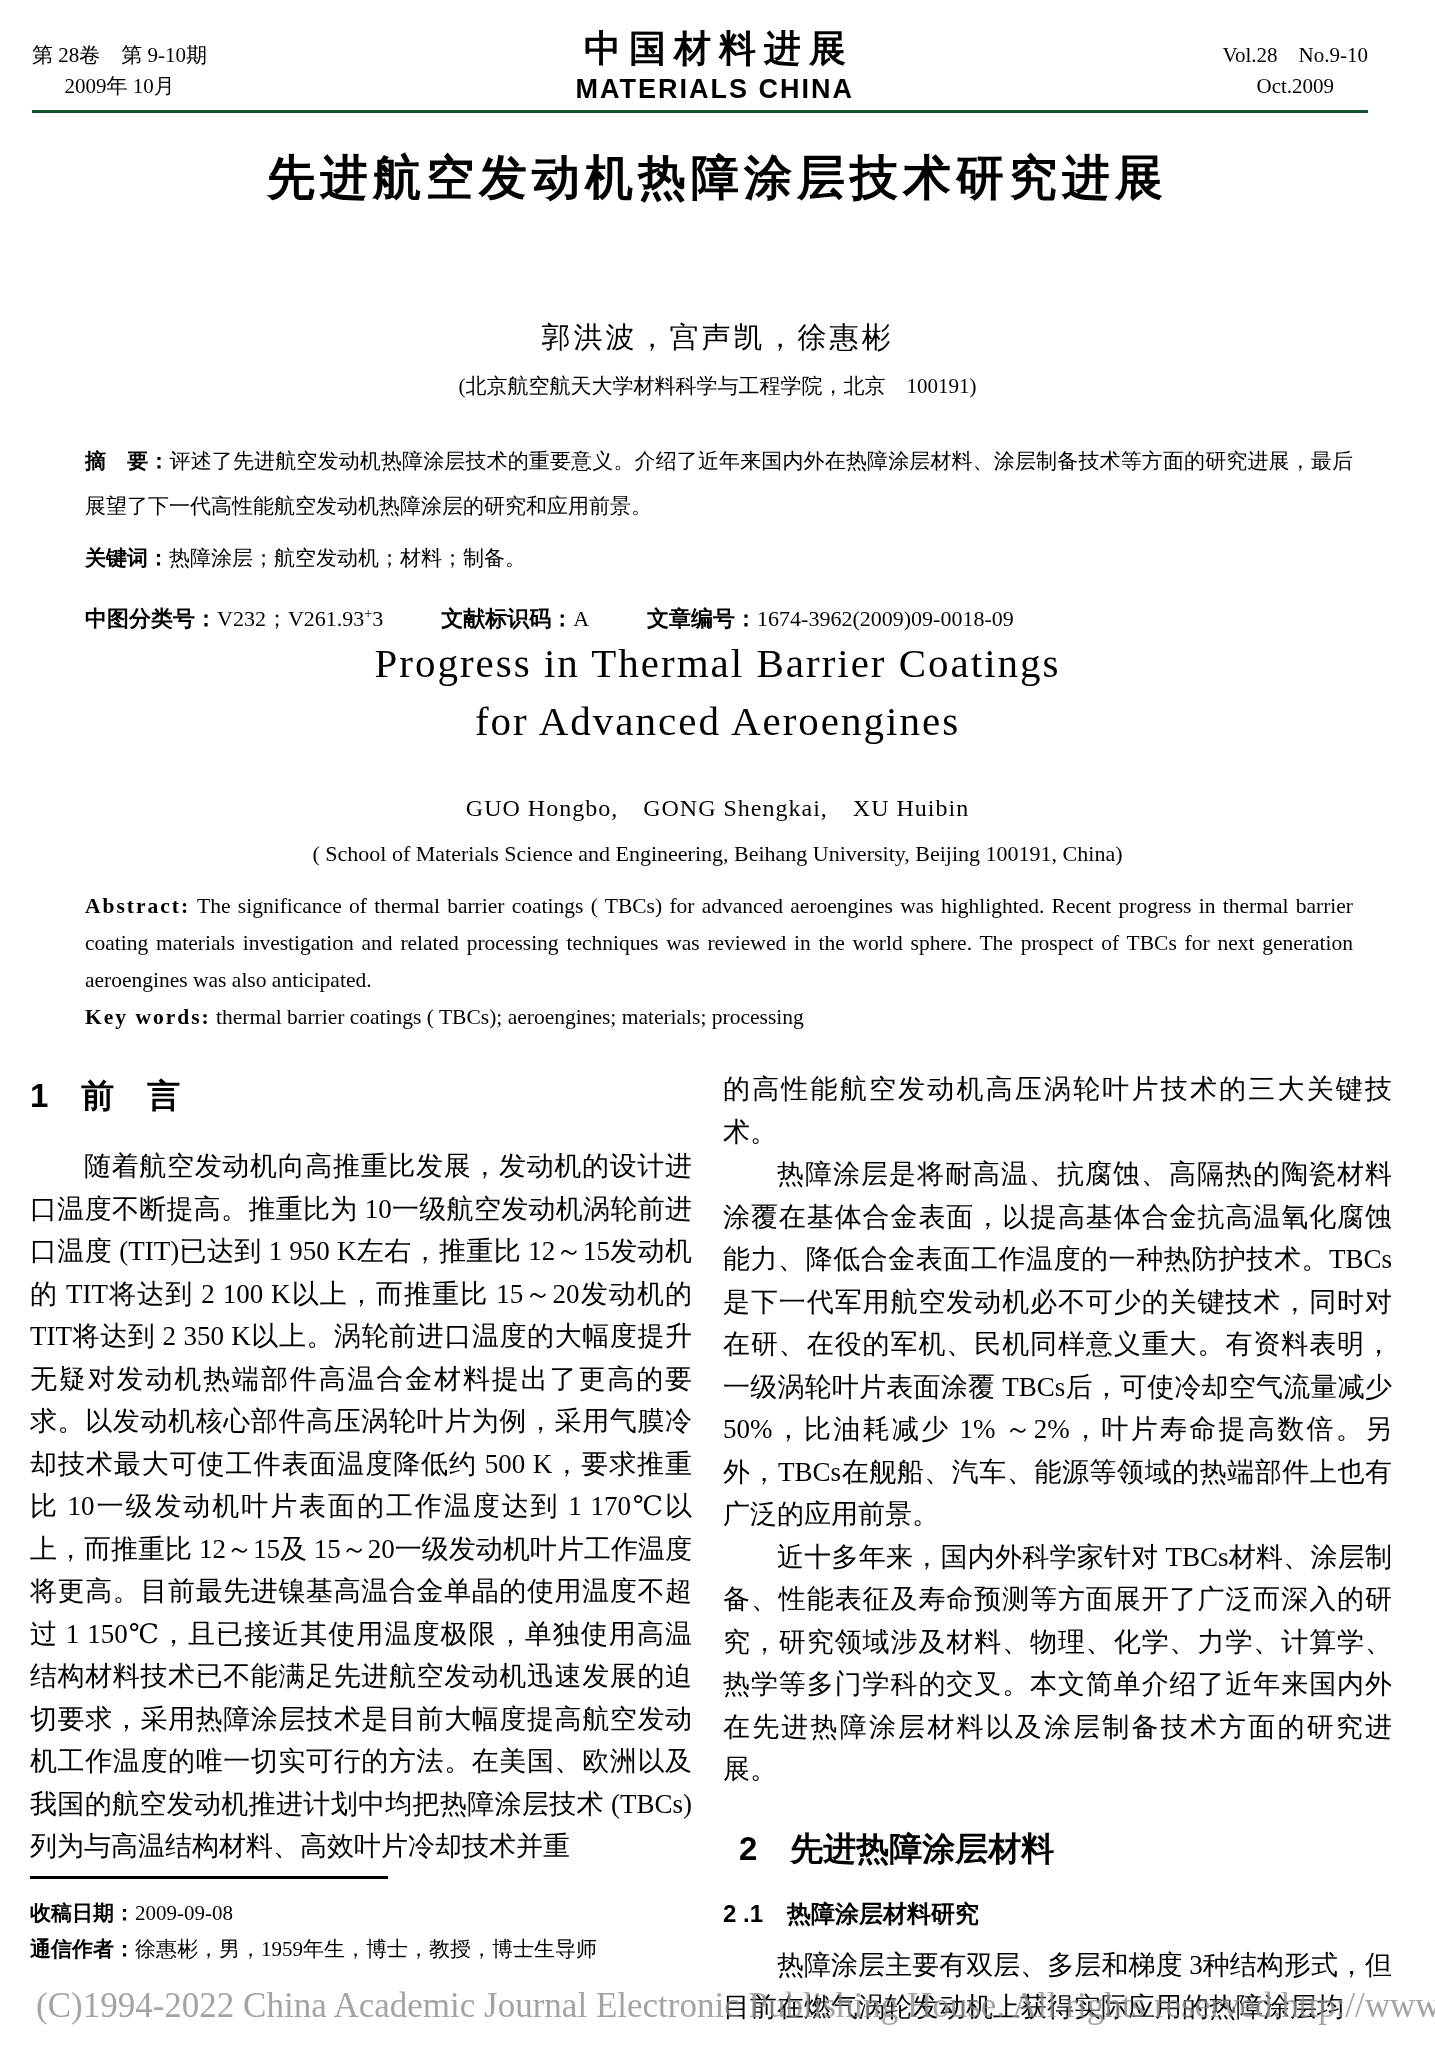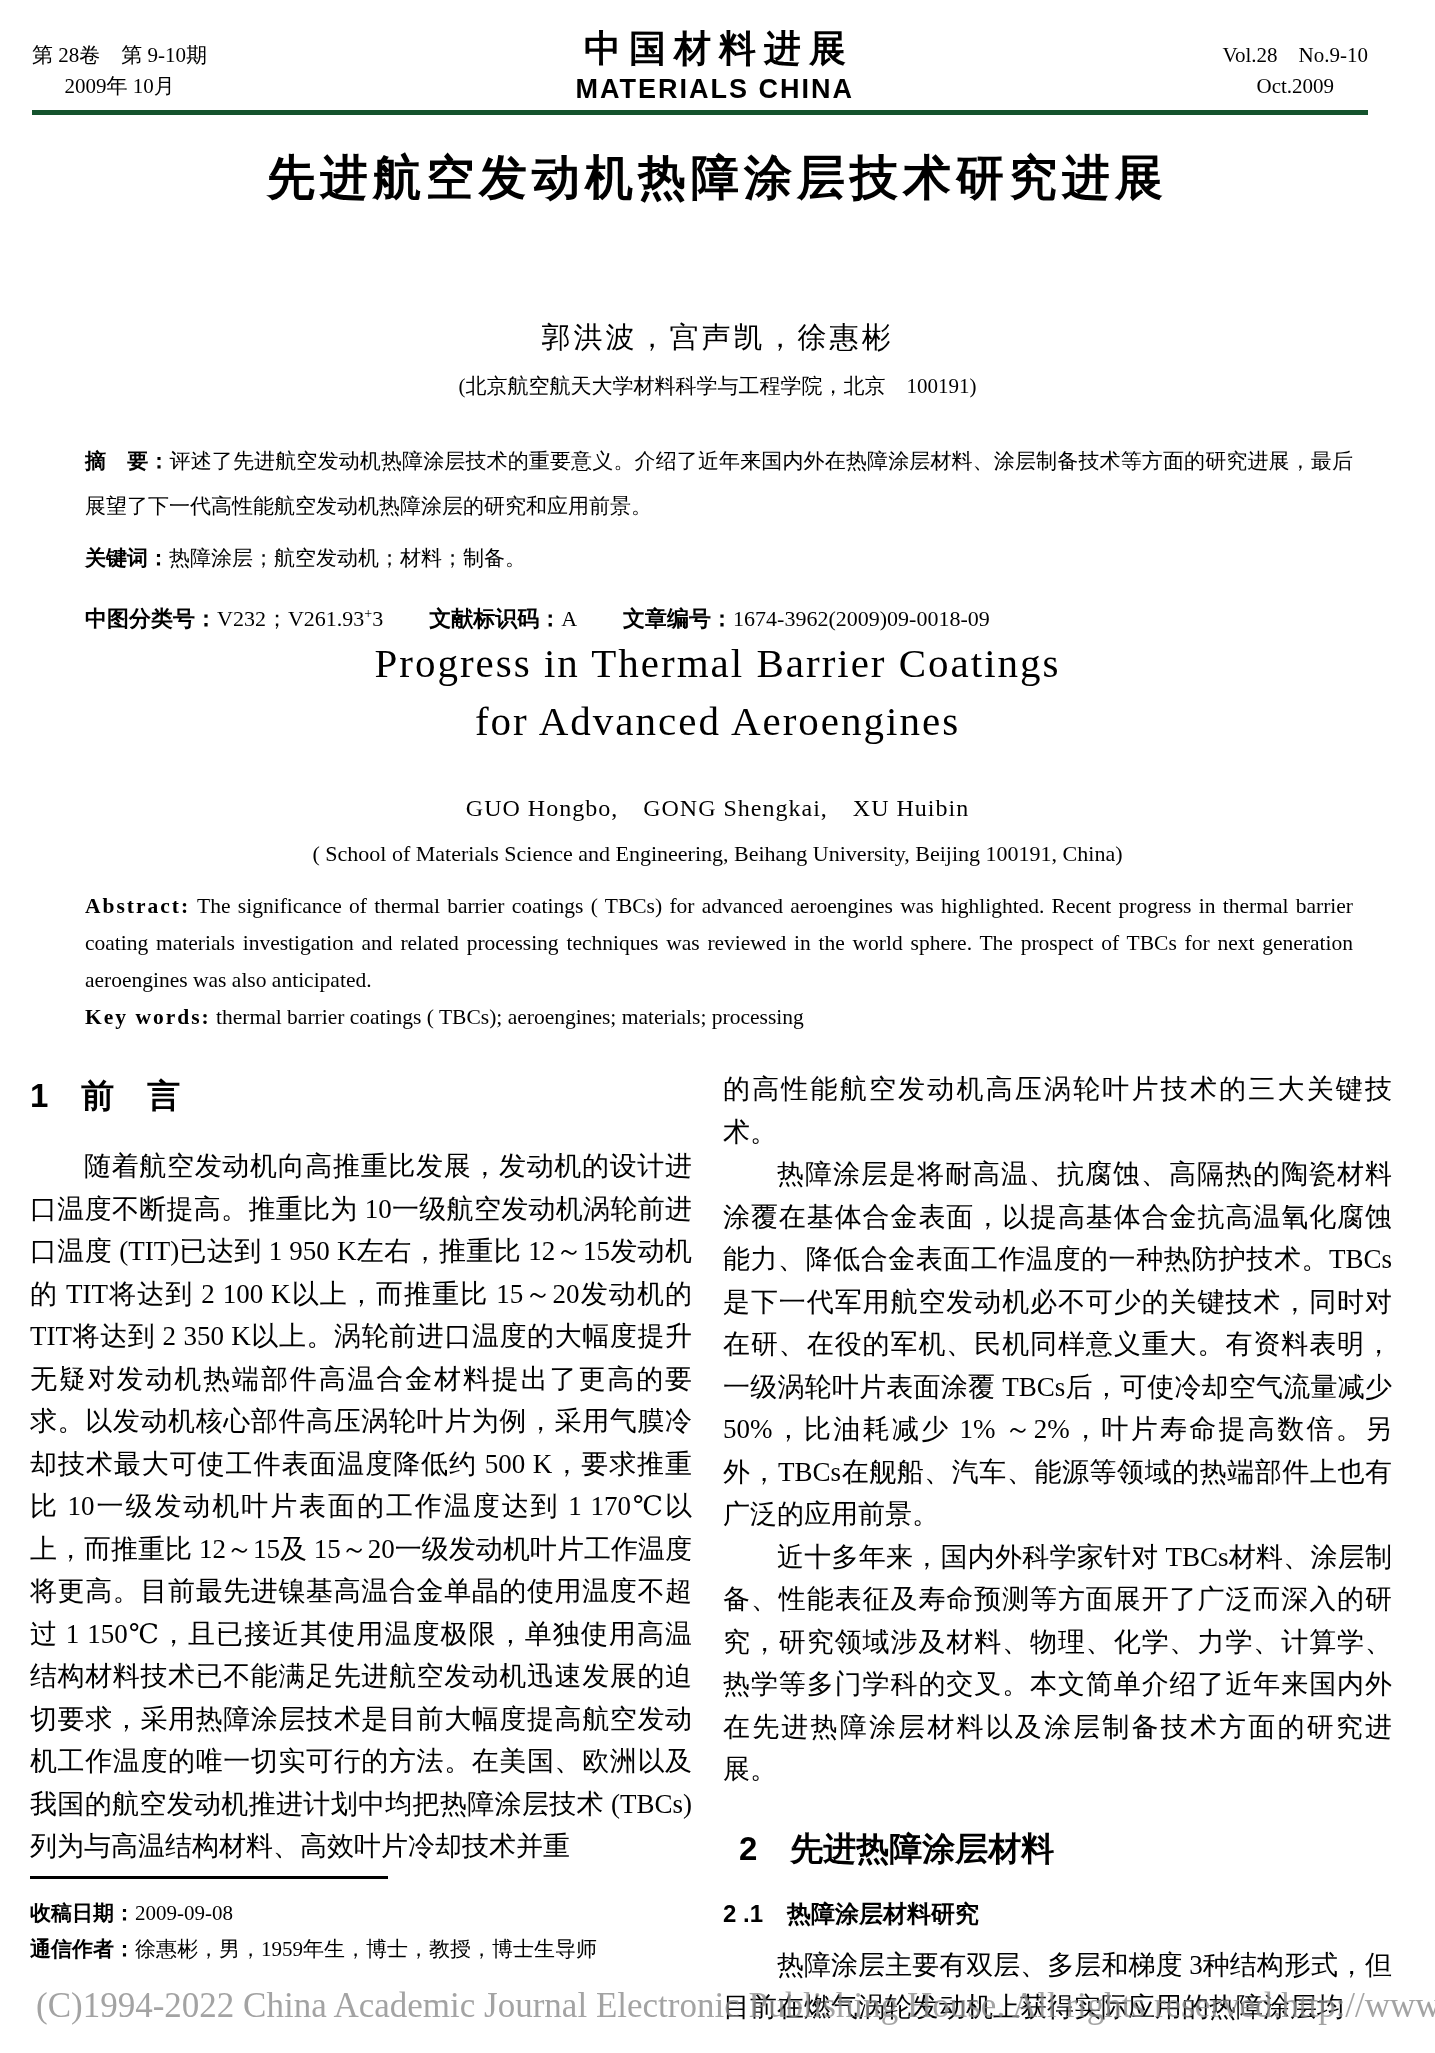--- a/index.html
+++ b/index.html
@@ -8,40 +8,40 @@
     width:1435px;height:2053px;
     margin:0 auto;
     background:#ffffff;
     color:#000;
     overflow:hidden;
     font-family:"Liberation Serif","DejaVu Serif",serif;
   }
   
   .journal-header{
     position:absolute;top:26px;left:32px;width:1336px;height:84px;
-    border-bottom:5px solid #14532d;
+    border-bottom:3px solid #14532d;
     display:flex;justify-content:space-between;
   }
   .jh-left,.jh-right{margin-top:14px;text-align:center;font-size:21px;line-height:31px;}
   .jh-center{text-align:center;}
   .jh-cn{font-family:"Liberation Sans",sans-serif;font-weight:bold;font-size:37px;letter-spacing:8px;line-height:46px;text-align:right;}
   .jh-en{font-family:"Liberation Sans",sans-serif;font-weight:bold;font-size:27px;letter-spacing:2px;line-height:34px;}
   
   .title-cn{
     position:absolute;top:146px;left:0;width:100%;text-align:center;
     font-family:"Liberation Sans",sans-serif;font-weight:bold;
     font-size:48px;letter-spacing:5px;
   }
   .authors-cn{position:absolute;top:318px;left:0;width:100%;text-align:center;font-size:29px;letter-spacing:3px;}
   .affil-cn{position:absolute;top:372px;left:0;width:100%;text-align:center;font-size:21px;}
   .abstract-cn{position:absolute;top:438px;left:85px;width:1268px;font-size:21px;line-height:45px;text-align:justify;}
   .lbl{font-family:"Liberation Sans",sans-serif;font-weight:bold;}
   .kw-line{margin:6px 0 0 0;}
   .clc-line{margin:10px 0 0 0;font-size:22px;}
-  .clc-line .gapped{margin-left:46px;}
+  .clc-line .gapped{margin-left:58px;}
   sup.small{font-size:14px;}
   
   .en-title{position:absolute;top:634px;left:0;width:100%;text-align:center;font-size:41px;line-height:58px;letter-spacing:2px;}
   .en-authors{position:absolute;top:792px;left:0;width:100%;text-align:center;font-size:24px;letter-spacing:1px;}
   .en-affil{position:absolute;top:841px;left:0;width:100%;text-align:center;font-size:22px;}
   .en-abstract{position:absolute;top:888px;left:85px;width:1268px;font-size:21.5px;line-height:37px;text-align:justify;}
   .en-lbl{font-weight:bold;letter-spacing:2px;}
   .en-kw{margin:3px 0 0 0;}
   .en-abstract p{margin:0;}
   

